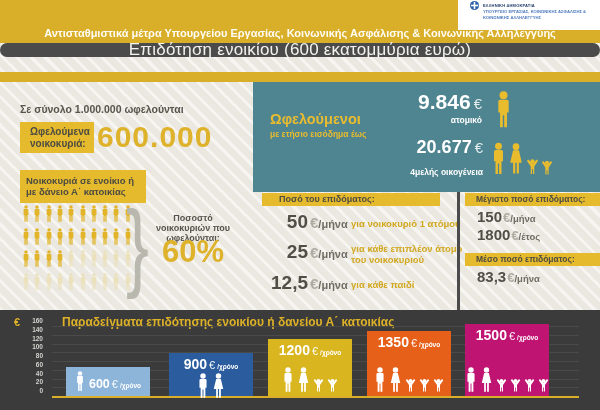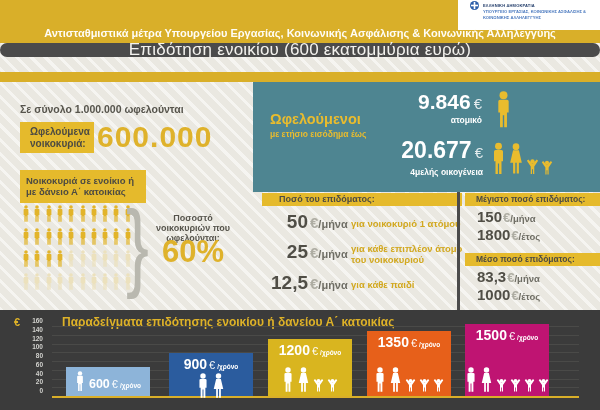--- a/index.html
+++ b/index.html
@@ -41,26 +41,26 @@
   
   .teal-box{left:253px;top:82px;width:347px;height:110px;background:#4e8591;}
   .inc-title{left:17px;top:29px;font-size:14.5px;font-weight:800;color:#e9bc2e;}
   .inc-sub{left:17px;top:47px;font-size:8.5px;font-weight:700;color:#e9bc2e;}
   .ind-val{right:118px;top:8px;color:#fff;white-space:nowrap;}
   .ind-val .v{font-size:21px;font-weight:800;}
   .val-eur{font-size:15px;font-weight:400;opacity:.85;margin-left:3px;}
   .ind-lbl{right:118px;top:33px;font-size:8.5px;font-weight:700;color:#fff;}
   .ind-icon{left:241px;top:9px;color:#e9bc2e;}
   .fam-val{right:117px;top:55px;color:#fff;white-space:nowrap;}
-  .fam-val .v{font-size:23px;font-weight:800;}
+  .fam-val .v{font-size:18px;font-weight:800;}
   .fam-lbl{right:117px;top:85px;font-size:8.5px;font-weight:700;color:#fff;}
   .fam-icons{left:238px;top:60px;display:flex;align-items:flex-end;gap:2px;color:#e9bc2e;}
 
   
-  .mid-header{left:262px;top:193px;width:200px;height:13px;font-size:9px;line-height:13px;padding-left:17px;box-sizing:border-box;}
+  .mid-header{left:262px;top:193px;width:178px;height:13px;font-size:9px;line-height:13px;padding-left:17px;box-sizing:border-box;}
   .amt-row{left:252px;width:220px;height:30px;}
   .amt{display:inline-block;width:56px;text-align:right;font-size:19px;font-weight:800;color:#504e46;}
   .eur{font-size:15px;font-weight:700;color:#aeada3;margin-left:2px;}
   .unit{font-size:11px;font-weight:700;color:#6e6d64;}
   .desc{position:absolute;left:99px;width:118px;font-size:9.5px;font-weight:800;color:#d2a81f;line-height:10.5px;}
   .divider{left:457px;top:192px;width:3px;height:118px;background:#4b4b4b;}
 
   
   .r-header{left:465px;width:135px;height:13px;font-size:8.5px;line-height:13px;padding-left:11px;box-sizing:border-box;}
   .r-row{left:477px;white-space:nowrap;}
@@ -380,23 +380,20 @@
   <div class="abs y-box r-header" style="top:193px">Μέγιστο ποσό επιδόματος:</div>
   <div class="abs r-row" style="top:208px">
     <span class="r-amt">150</span><span class="r-eur">€</span><span class="r-unit">/μήνα</span>
   </div>
   <div class="abs r-row" style="top:226px">
     <span class="r-amt">1800</span><span class="r-eur">€</span><span class="r-unit">/έτος</span>
   </div>
   <div class="abs y-box r-header" style="top:253px">Μέσο ποσό επιδόματος:</div>
   <div class="abs r-row" style="top:268px">
     <span class="r-amt">83,3</span><span class="r-eur">€</span><span class="r-unit">/μήνα</span>
-  </div>
-  <div class="abs r-row" style="top:286px">
-    <span class="r-amt">1000</span><span class="r-eur">€</span><span class="r-unit">/έτος</span>
   </div>
 
   <div class="abs chart">
     <div class="abs c-eur">€</div>
     <div class="abs c-title">Παραδείγματα επιδότησης ενοικίου ή δανείου Α΄ κατοικίας</div>
     <div></div>
     <div class="abs baseline"></div>
   <div class="ytick" style="top: 77px;">0</div>
       <div class="ytick" style="top: 68.25px;">20</div>
       <div class="gridline" style="top: 77.25px;"></div>

